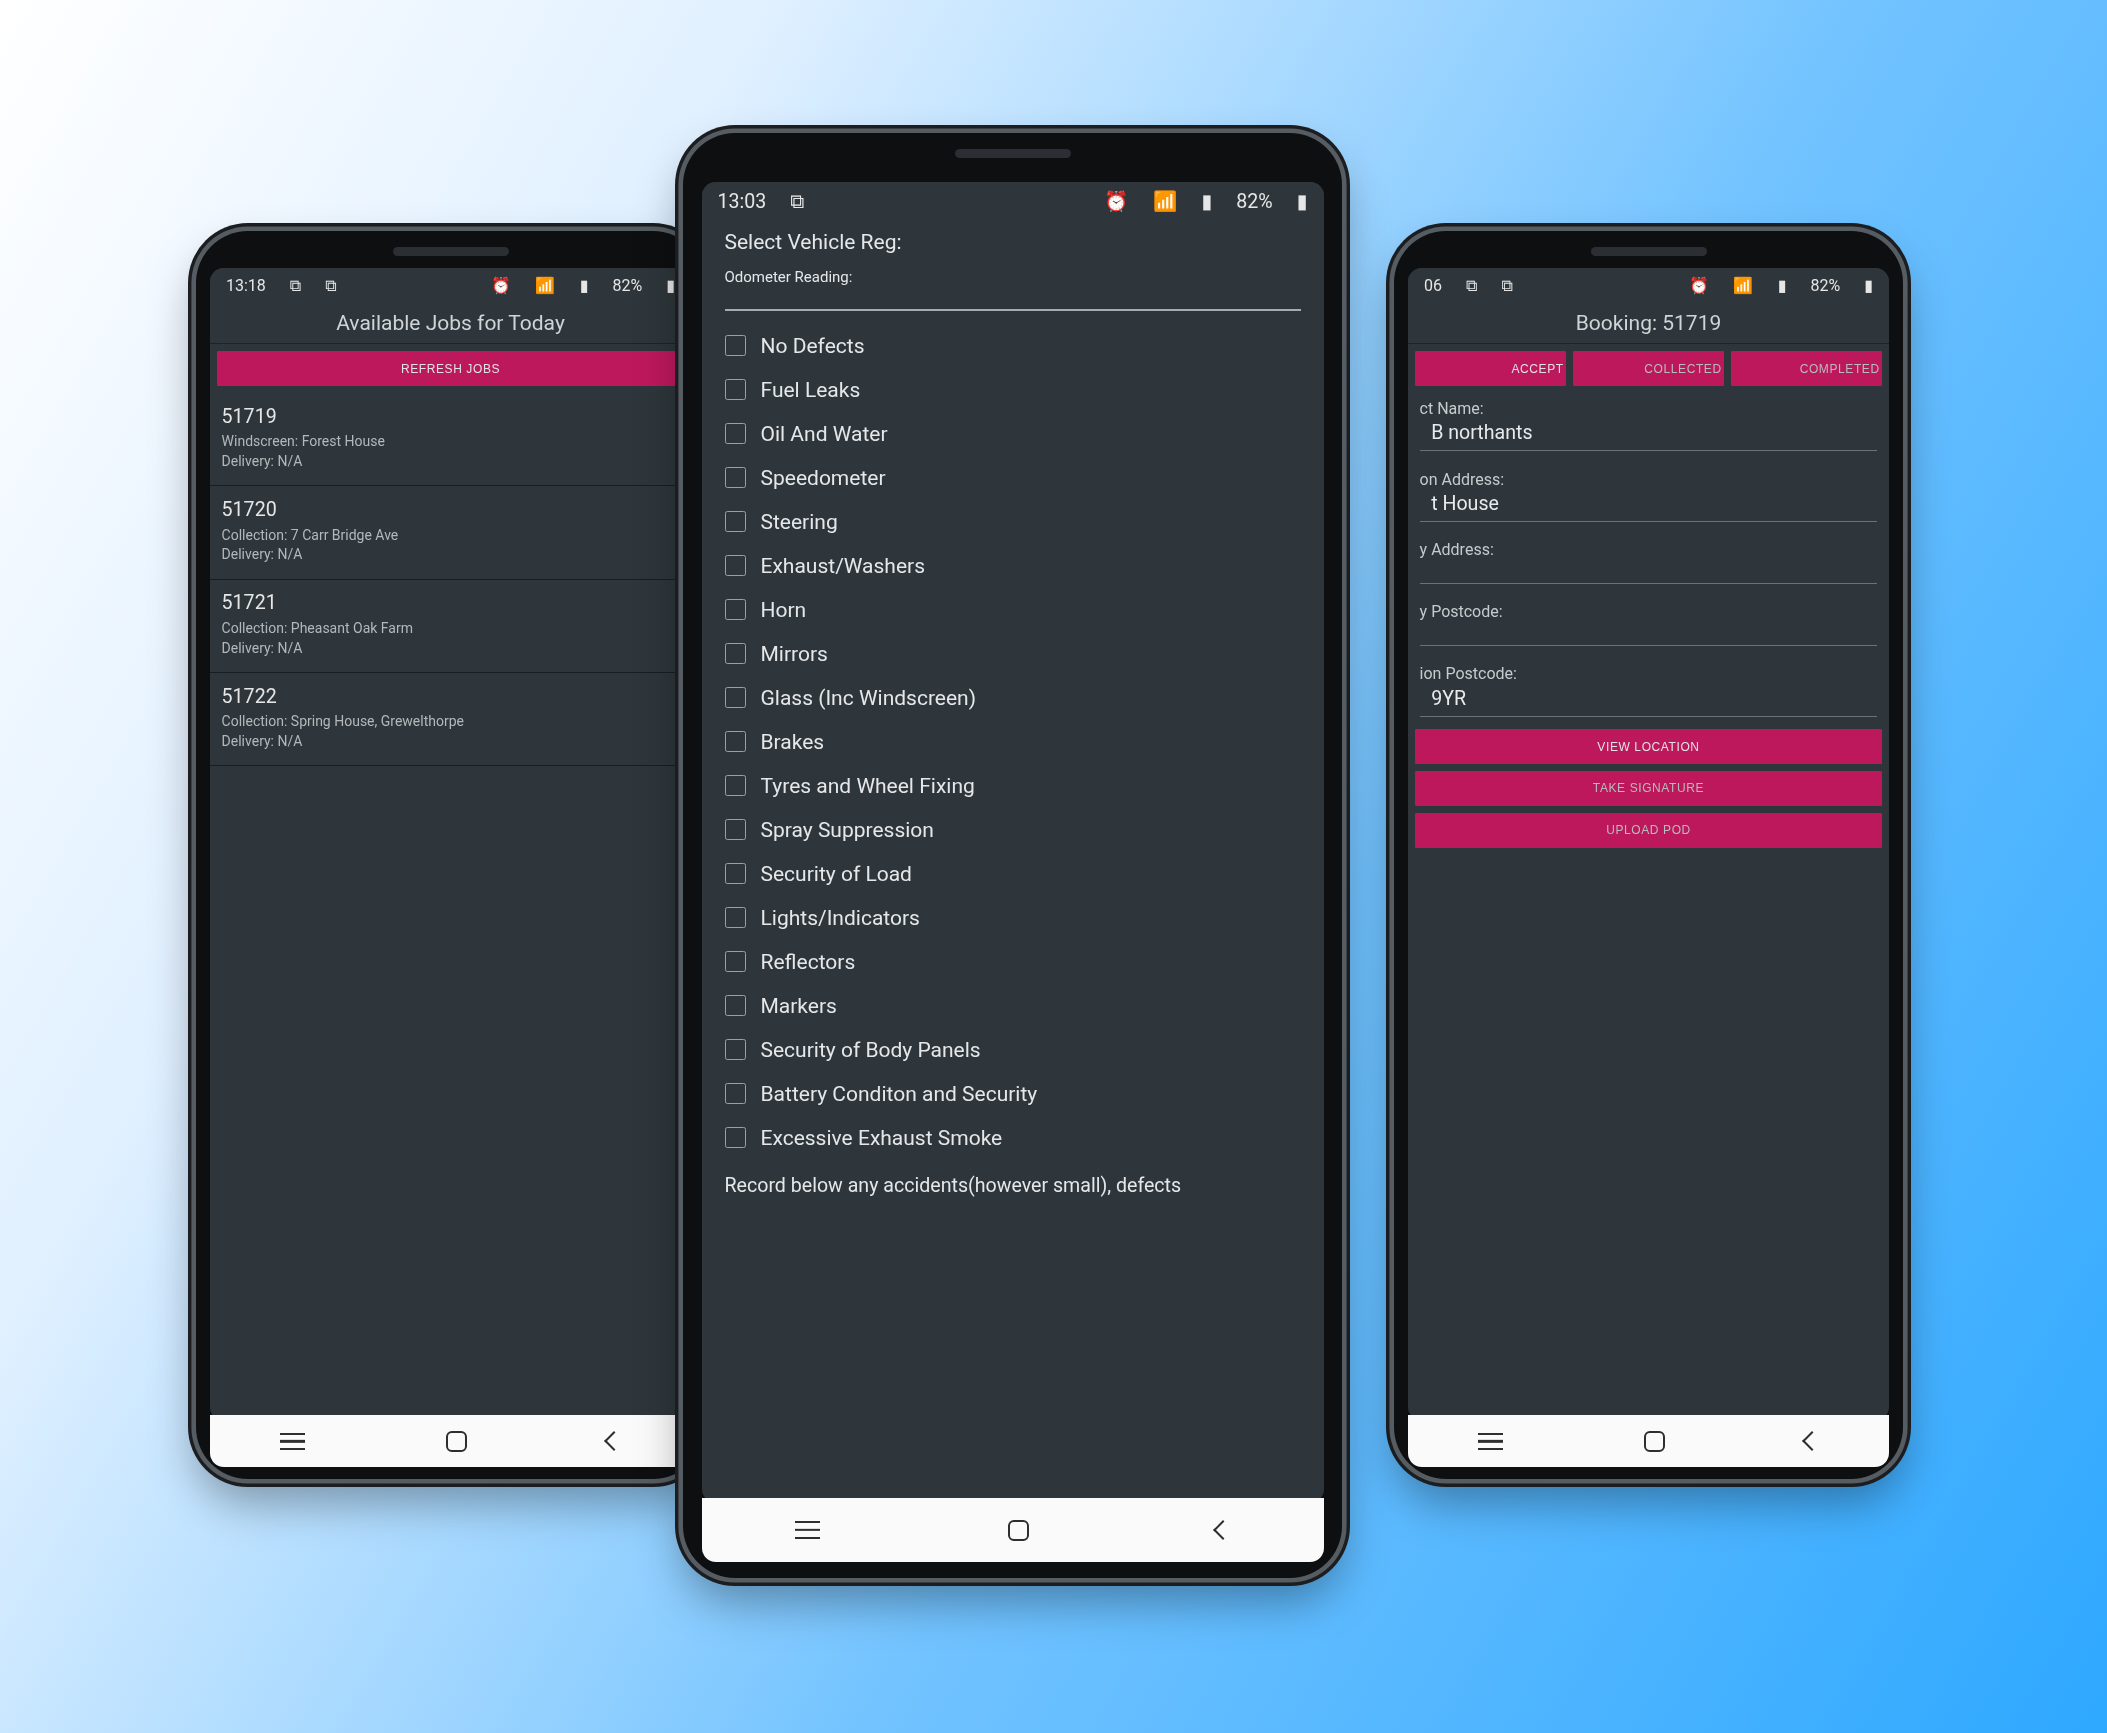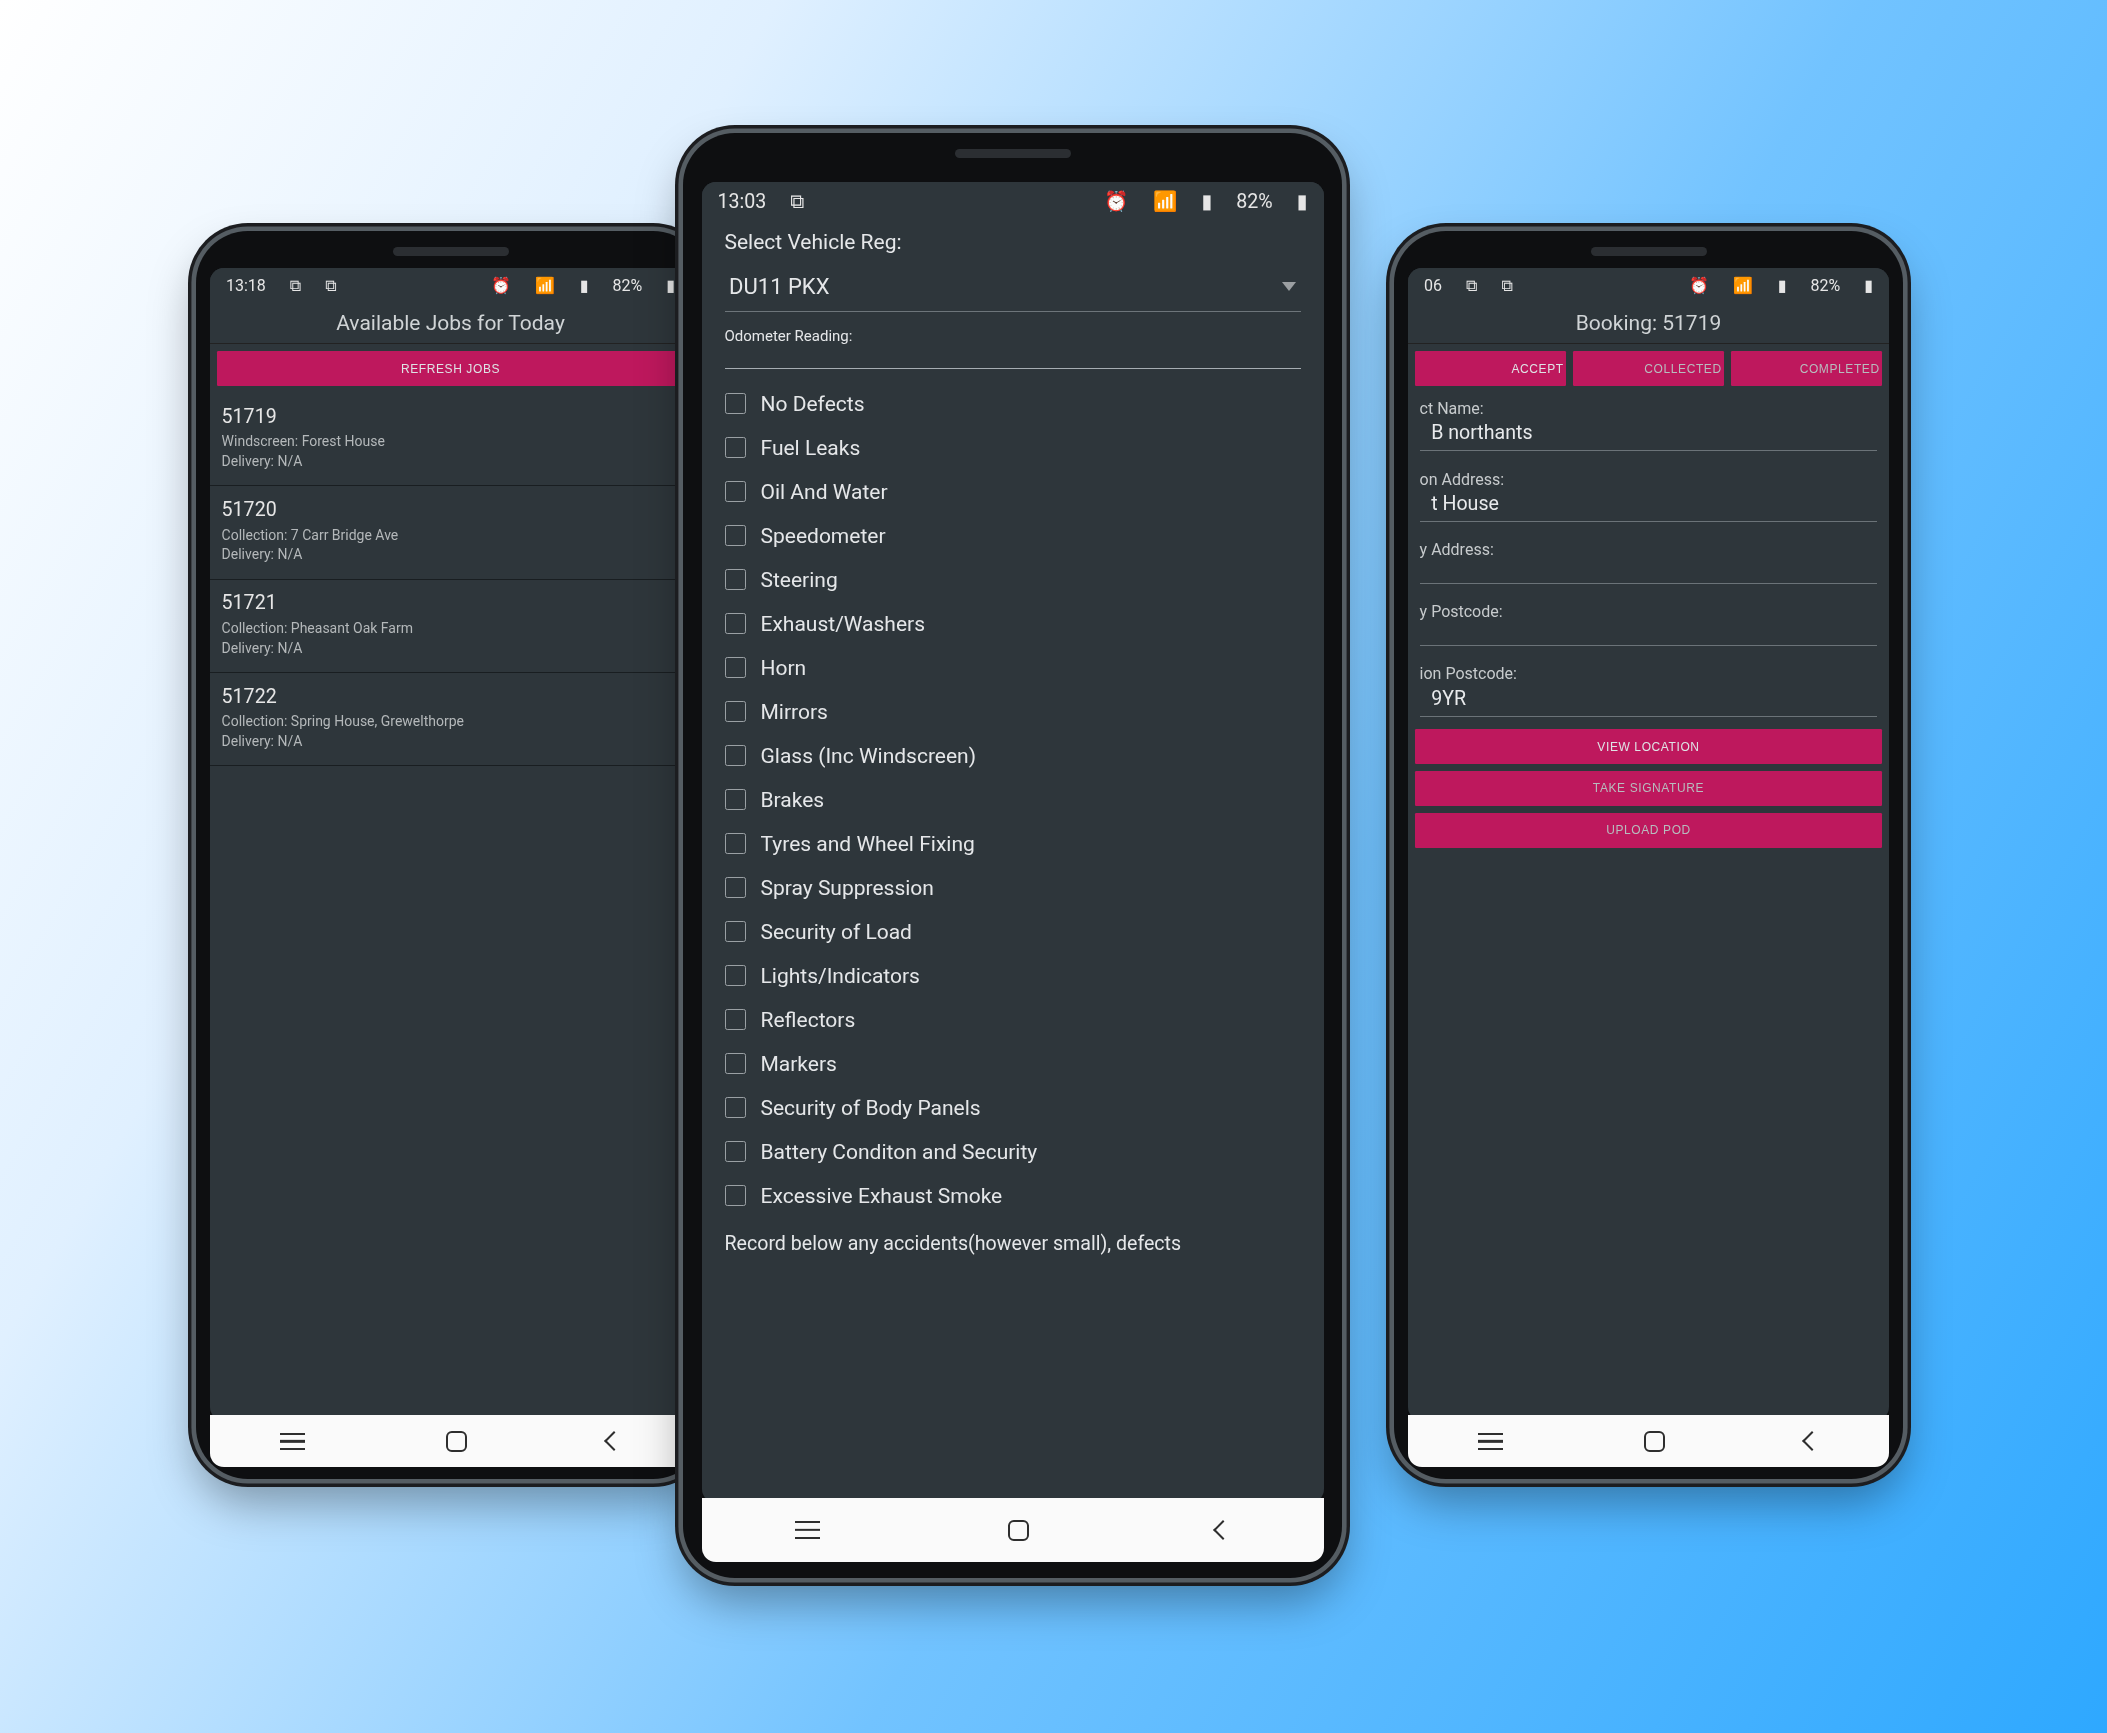--- a/index.html
+++ b/index.html
@@ -211,24 +211,20 @@
         <div class="sb-right">
           <span class="sb-icon">⏰</span>
           <span class="sb-icon">📶</span>
           <span class="sb-icon">▮</span>
           <span>82%</span>
           <span class="sb-icon">▮</span>
         </div>
       </div>
       <div class="content center-content">
         <div class="clabel">Select Vehicle Reg:</div>
-        <div class="select">
-          <span>DU11 PKX</span>
-          <span class="caret"></span>
-        </div>
         <div class="odolbl">Odometer Reading:</div>
         <div class="odoline"></div>
         <div class="checks" id="checks-list">
             <div class="check">
               <span class="box"></span>
               <span>No Defects</span>
             </div>
             <div class="check">
               <span class="box"></span>
               <span>Fuel Leaks</span>

